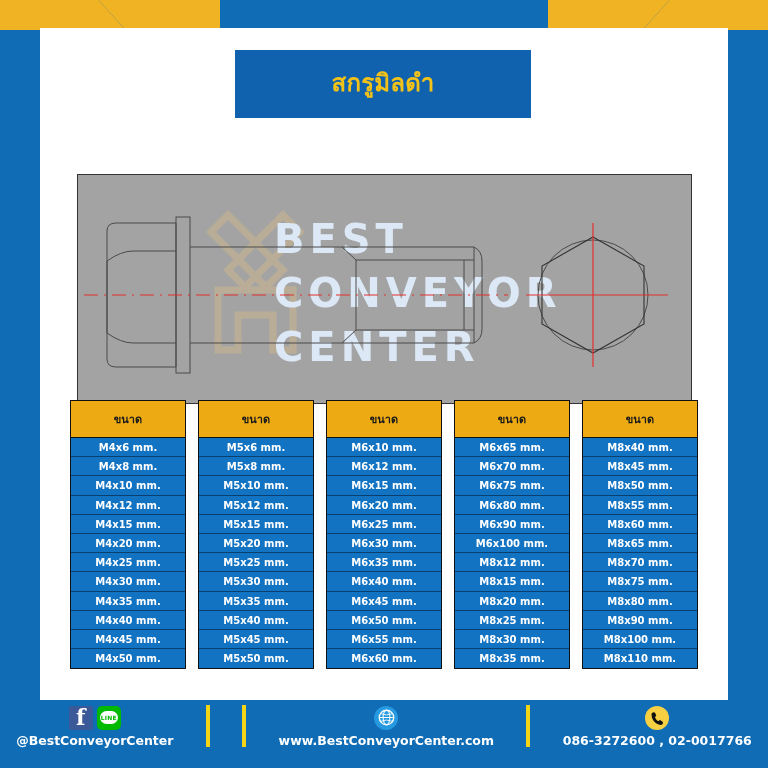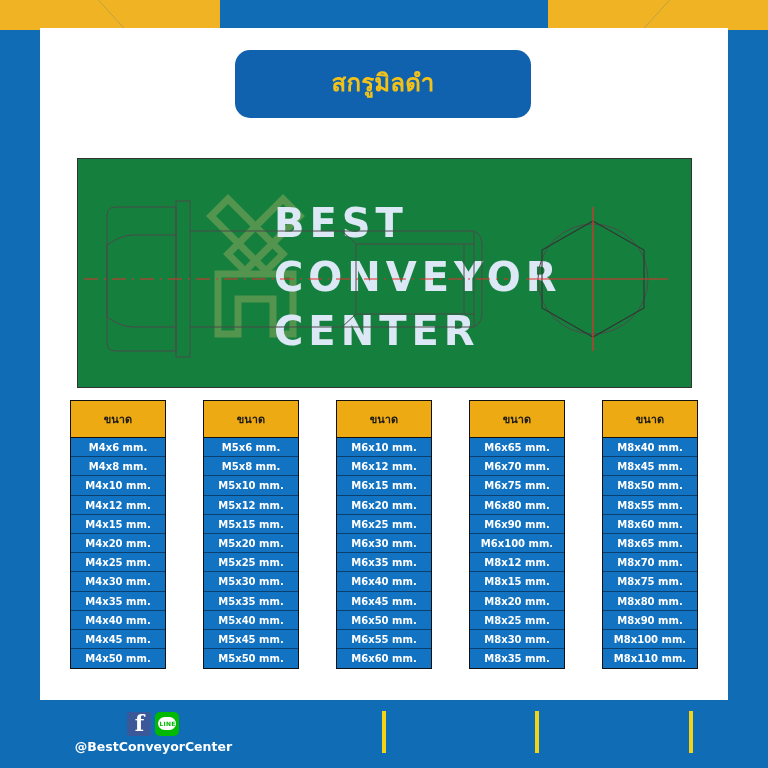--- a/index.html
+++ b/index.html
@@ -61,55 +61,54 @@
     left: 195px;
     top: 22px;
     width: 296px;
     height: 68px;
     background: #1162ae;
     display: flex;
     flex-direction: column;
     align-items: center;
     justify-content: center;
     line-height: 1.08;
-    border-radius: 15px;
   }
   #title-banner .tline {
     color: #f3c218;
     font-weight: bold;
     letter-spacing: 0.2px;
     text-align: center;
   }
   #title-banner .t1 { font-size: 24px; }
   #title-banner .t2 { font-size: 25px; }
 
   
   #drawing-box {
     position: absolute;
     left: 37px;
-    top: 130px;
+    top: 146px;
     width: 613px;
     height: 228px;
     border: 1.4px solid #333;
-    background: #15803d;
+    background: #a3a3a3;
     overflow: hidden;
   }
   #drawing-box svg { display: block; }
 
   
   #tables {
     position: absolute;
     left: 30px;
     top: 372px;
     width: 628px;
     display: flex;
     justify-content: space-between;
   }
   .size-table {
-    width: 96px;
+    width: 116px;
     border: 1.6px solid #111;
     box-sizing: border-box;
   }
   .size-table .th {
     background: #eeaa12;
     color: #1a1a1a;
     font-size: 11px;
     font-weight: bold;
     text-align: center;
     height: 37px;
@@ -128,21 +127,21 @@
     box-sizing: border-box;
     white-space: nowrap;
     font-weight: bold;
   }
   .size-table .td:last-child { border-bottom: none; }
 
   
   #footer {
     position: absolute;
     left: 0;
-    bottom: 2px;
+    bottom: 8px;
     width: 768px;
     height: 68px;
     display: flex;
     align-items: center;
     justify-content: space-around;
     color: #ffffff;
   }
   .foot-item {
     display: flex;
     flex-direction: column;
@@ -372,18 +371,45 @@
         </span>
       </div>
       <div class="foot-label">@BestConveyorCenter</div>
     </div>
 
     <div class="divider"></div>
 
 
     <div class="divider"></div>
 
+    <div class="foot-item">
+      <div class="foot-icons">
+        <span class="ico ico-web">
+          <svg width="17" height="17" viewBox="0 0 20 20">
+            <circle cx="10" cy="10" r="8.5" fill="none" stroke="#fff" stroke-width="1.6"></circle>
+            <ellipse cx="10" cy="10" rx="4" ry="8.5" fill="none" stroke="#fff" stroke-width="1.2"></ellipse>
+            <line x1="1.5" y1="10" x2="18.5" y2="10" stroke="#fff" stroke-width="1.2"></line>
+            <path d="M3 5.5 q7 3 14 0" fill="none" stroke="#fff" stroke-width="1"></path>
+            <path d="M3 14.5 q7 -3 14 0" fill="none" stroke="#fff" stroke-width="1"></path>
+          </svg>
+        </span>
+      </div>
+      <div class="foot-label">www.BestConveyorCenter.com</div>
+    </div>
 
     <div class="divider"></div>
 
+    <div class="foot-item">
+      <div class="foot-icons">
+        <span class="ico ico-phone">
+          <svg width="14" height="14" viewBox="0 0 16 16">
+            <path d="M3.2 1.6 q2.2 -0.7 3 1.2 l0.8 2 q0.3 0.9 -0.7 1.5 q-0.8 0.5 -0.3 1.6
+                     q0.9 2 2.6 3.2 q1 0.7 1.6 -0.1 q0.7 -0.9 1.6 -0.4 l1.9 1.1
+                     q1.8 1 0.9 3 q-0.6 1.3 -2.2 1.2 q-5 -0.5 -8.2 -4.6 q-2.6 -3.3 -2.5 -7.2
+                     q0.1 -1.8 1.5 -2.5 Z" fill="#111"></path>
+          </svg>
+        </span>
+      </div>
+      <div class="foot-label">086-3272600 , 02-0017766</div>
+    </div>
 
   </div>
 </div>
 
 </body></html>

